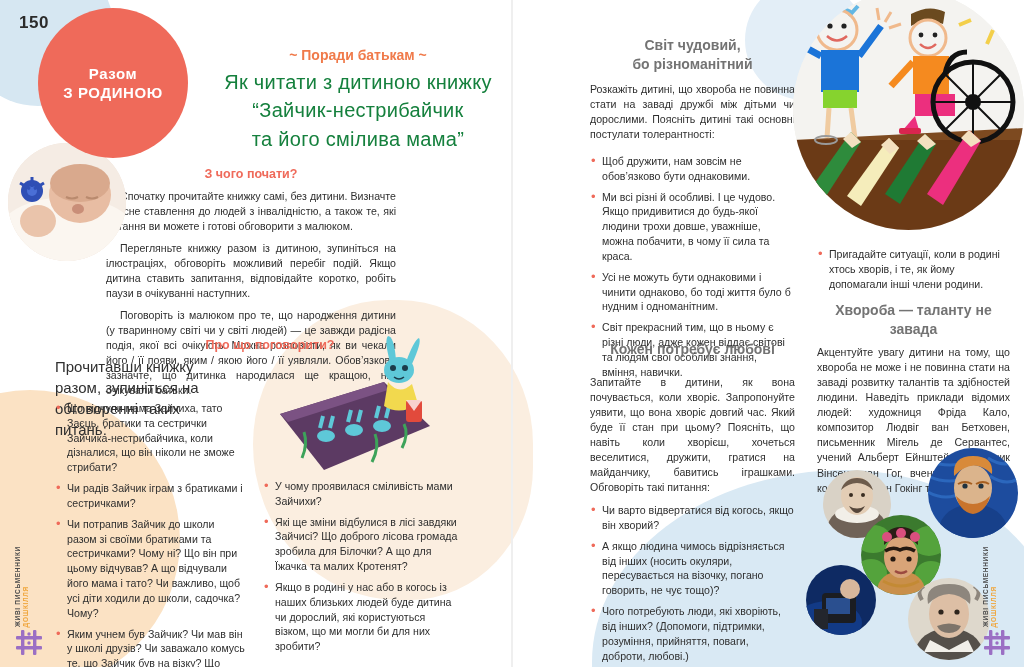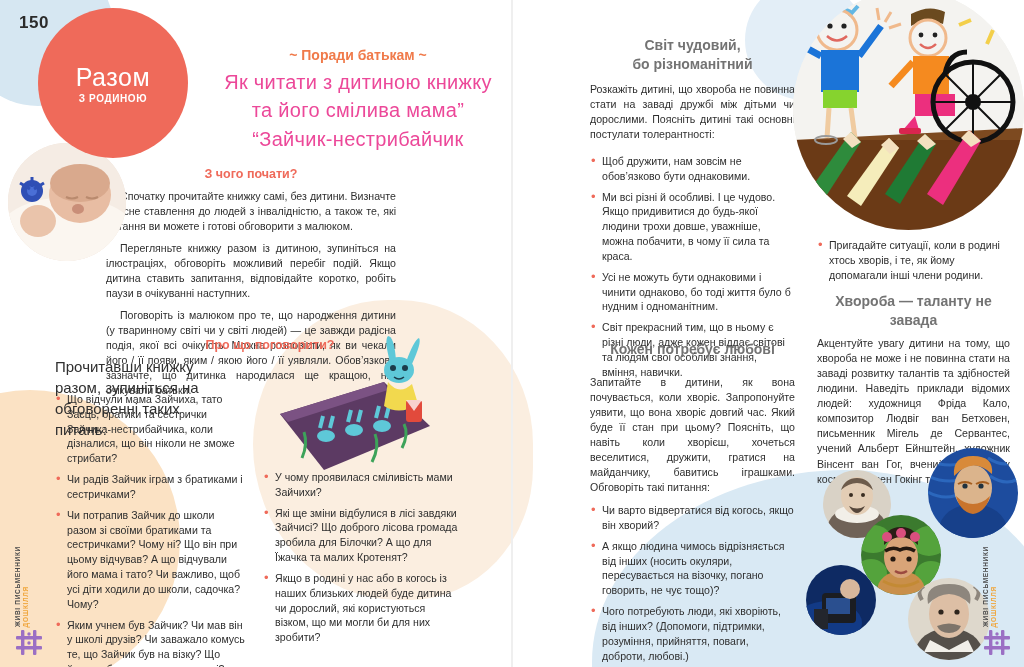--- a/index.html
+++ b/index.html
@@ -41,36 +41,36 @@
   .page-number {
     position:absolute; left:19px; top:13px; font-size:17px; font-weight:bold;
     color:#2b2b2b; letter-spacing:.5px; z-index:9;
   }
   .badge-circle {
     position:absolute; left:38px; top:8px; width:150px; height:150px;
     border-radius:50%; background:#ef6a5a; color:#fff; z-index:8;
     display:flex; flex-direction:column; align-items:center; justify-content:center;
     text-align:center; line-height:1.28;
   }
-  .badge-circle .l1 { font-size:25px; font-weight:normal; letter-spacing:.6px; }
-  .badge-circle .l2 { font-size:10px; font-weight:bold; letter-spacing:.6px; text-transform:uppercase; }
+  .badge-circle .l1 { font-size:15px; font-weight:bold; letter-spacing:.6px; }
+  .badge-circle .l2 { font-size:15px; font-weight:bold; letter-spacing:.6px; text-transform:uppercase; }
 
   .baby-photo {
     position:absolute; left:8px; top:143px; width:118px; height:118px;
     border-radius:50%; overflow:hidden; z-index:7;
     background:#f0e2d8;
   }
 
   .kicker {
     position:absolute; left:193px; top:47px; width:330px; text-align:center;
     color:#f07a4a; font-size:14px; font-weight:bold;
   }
   .main-title {
     position:absolute; left:183px; top:68px; width:350px; text-align:center;
-    color:#ec4899; font-size:20px; line-height:1.42; letter-spacing:.3px;
+    color:#15803d; font-size:20px; line-height:1.42; letter-spacing:.3px;
   }
   .sub-head {
     color:#ef6a5a; font-size:12.5px; font-weight:bold; text-align:center;
   }
 
   .body-col {
     position:absolute; color:#2f2f2f; font-size:10.6px; line-height:1.42;
     text-align:justify;
   }
   .body-col p { margin-bottom:7px; text-indent:14px; }
@@ -78,21 +78,21 @@
 
   .lp-intro { left:106px; top:166px; width:290px; }
   .lp-intro .sub-head { margin:0 0 5px 0; text-indent:0; }
 
   .sec2-head { position:absolute; left:150px; top:338px; width:240px; text-align:center; }
   .lp-q-intro {
     position:absolute; left:55px; top:356px; width:180px;
     color:#2f2f2f; font-size:15px; line-height:1.4;
   }
 
-  ul.bullets { list-style:none; }
+  ul.bullets { list-style:none;margin-top:9px; }
   ul.bullets li {
     position:relative; padding-left:12px; margin-bottom:6px;
     font-size:10.6px; line-height:1.4; color:#2f2f2f;
   }
   ul.bullets li:before {
     content:"•"; position:absolute; left:1px; top:-1px;
     color:#ef6a5a; font-size:13px; line-height:1.25;
   }
 
   .lp-col1 { position:absolute; left:55px; top:392px; width:190px; }
@@ -177,22 +177,22 @@
       <circle cx="24" cy="48" r="11" fill="#2f4fb5"></circle>
       <circle cx="24" cy="48" r="5" fill="#4a6fd6"></circle>
       <path d="M12 40 l10 6 M36 40 l-10 6 M24 34 l0 10" stroke="#2f4fb5" stroke-width="3"></path>
     </svg>
   </div>
 
   <div class="kicker">~ Поради батькам ~</div>
 
   <div class="main-title">
     <div>Як читати з дитиною книжку</div>
+    <div>“Зайчик-нестрибайчик</div>
     <div>та його смілива мама”</div>
-    <div>“Зайчик-нестрибайчик</div>
   </div>
 
   <div class="body-col lp-intro">
     <div class="sub-head">З чого почати?</div>
     <p>Спочатку прочитайте книжку самі, без дитини. Визначте власне ставлення до людей з інвалідністю, а також те, які питання ви можете і готові обговорити з малюком.</p>
     <p>Перегляньте книжку разом із дитиною, зупиніться на ілюстраціях, обговоріть можливий перебіг подій. Якщо дитина ставить запитання, відповідайте коротко, робіть паузи в очікуванні наступних.</p>
     <p>Поговоріть із малюком про те, що народження дитини (у тваринному світі чи у світі людей) — це завжди радісна подія, якої всі очікують. Можна розповісти, як ви чекали його / її появи, яким / якою його / її уявляли. Обов’язково зазначте, що дитинка народилася ще кращою, ніж очікували батьки.</p>
   </div>
 
   <div class="sub-head sec2-head">Про що поговорити?</div>

